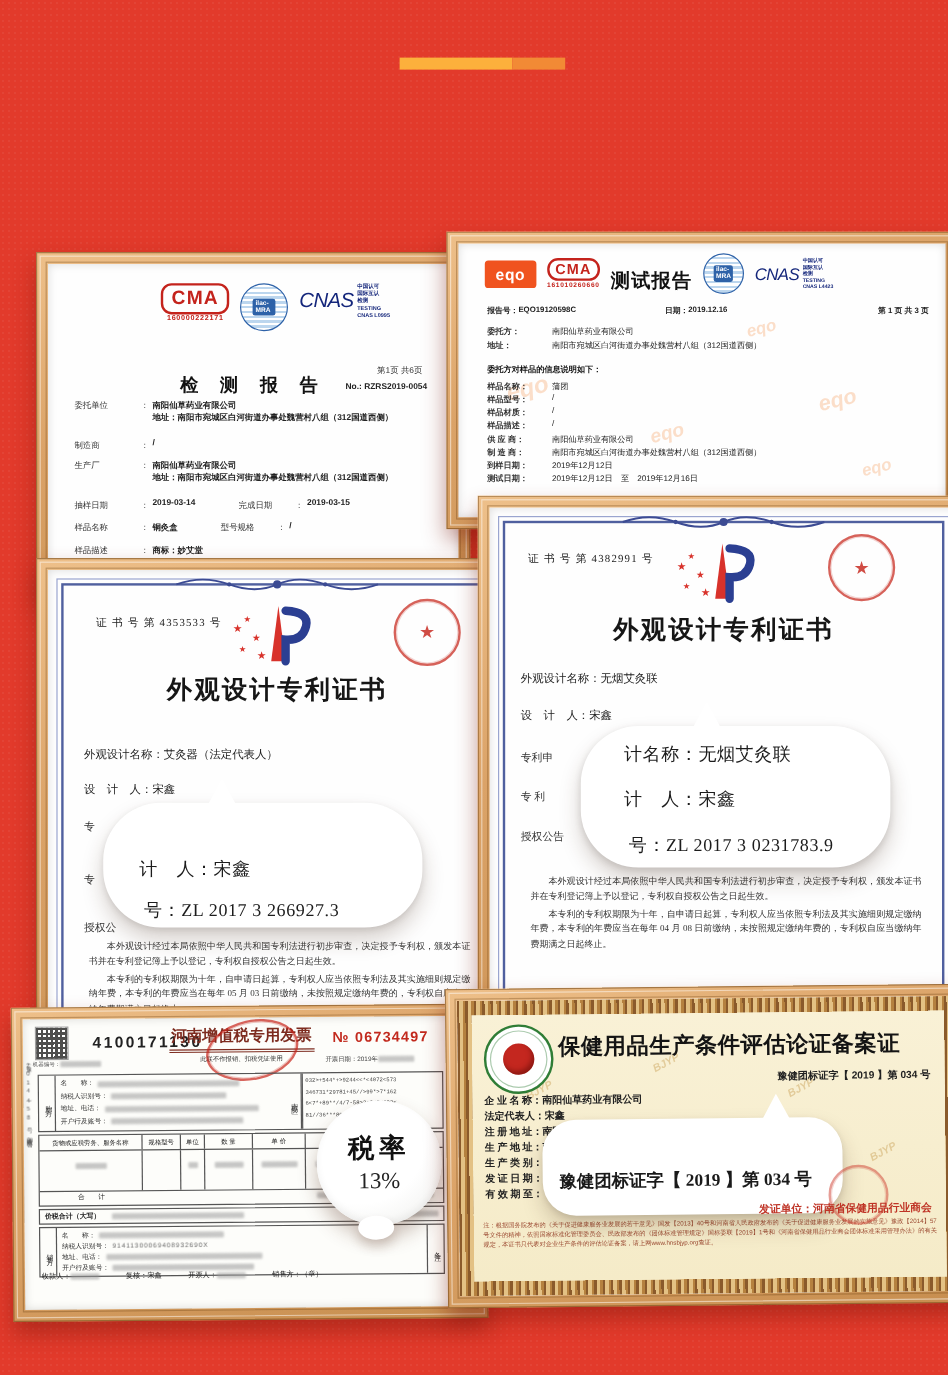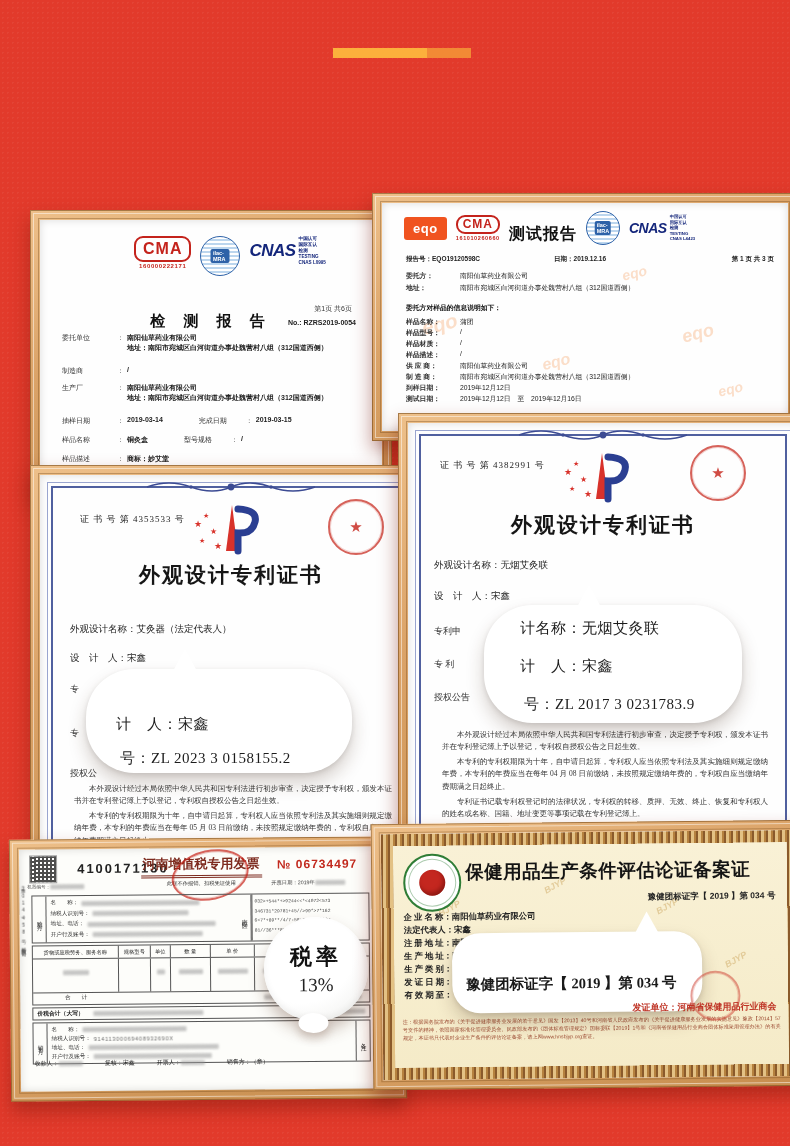--- a/index.html
+++ b/index.html
@@ -34,21 +34,21 @@
   .a-logos{position:absolute;left:94px;top:16px;display:flex;align-items:flex-start;gap:9px;}
   .cma{display:flex;flex-direction:column;align-items:center;}
   .cma-box{border:2.5px solid #c4231c;border-radius:9px;color:#c4231c;font-weight:900;
     font-size:16px;line-height:20px;padding:1px 7px;letter-spacing:1px;}
   .cma-num{color:#c4231c;font-size:6px;font-weight:700;letter-spacing:.6px;margin-top:1px;}
   .ilac{width:38px;height:38px;border-radius:50%;border:1.5px solid #2e62a8;position:relative;flex:none;
     background:repeating-linear-gradient(180deg,#ffffff 0 2px,#bcd6ee 2px 4px);}
   .ilac span{position:absolute;left:50%;top:50%;transform:translate(-50%,-50%);
     background:#2e62a8;color:#fff;font-size:5.5px;font-weight:700;padding:1px 2px;border-radius:2px;}
   .cnas{display:flex;align-items:center;gap:3px;}
-  .cnas-word{font-weight:700;font-style:italic;font-size:17px;color:#14267b;letter-spacing:-.5px;}
+  .cnas-word{font-weight:400;font-style:italic;font-size:17px;color:#14267b;letter-spacing:-.5px;}
   .cnas-desc{font-size:4.6px;font-weight:700;color:#14267b;line-height:1.3;}
   .a-page{position:absolute;right:30px;top:84px;font-size:7px;color:#333;}
   .a-title{position:absolute;left:0;right:0;top:92px;text-align:center;font-size:15px;font-weight:900;
     letter-spacing:7px;color:#111;}
   .a-no{position:absolute;right:26px;top:99px;font-size:7px;color:#222;font-weight:700;}
   .a-row{position:absolute;left:22px;right:10px;font-size:7px;color:#222;display:flex;}
   .a-lab{flex:0 0 52px;color:#333;}
   .a-col{color:#555;margin:0 3px;}
   .a-val{font-weight:600;color:#222;}
   .a-lab2{margin-left:36px;flex:0 0 44px;}
@@ -328,21 +328,21 @@
       <div class="p-line" style="left:30px;top:177px">设　计　人：宋鑫</div>
       <span class="p-part" style="left:30px;top:208px">专</span>
       <span class="p-part" style="left:30px;top:252px">专</span>
       <span class="p-part" style="left:30px;top:292px">授权公</span>
       <div class="p-body" style="top:308px">
         <p>本外观设计经过本局依照中华人民共和国专利法进行初步审查，决定授予专利权，颁发本证书并在专利登记簿上予以登记，专利权自授权公告之日起生效。</p>
         <p>本专利的专利权期限为十年，自申请日起算，专利权人应当依照专利法及其实施细则规定缴纳年费，本专利的年费应当在每年 05 月 03 日前缴纳，未按照规定缴纳年费的，专利权自应当缴纳年费期满之日起终止。</p>
       </div>
       <div class="bubble bub-c" style="left:46px;top:194px;width:266px;height:104px">
         <div class="b-big" style="left:30px;top:46px">计　人：宋鑫</div>
-        <div class="b-big" style="left:34px;top:80px">号：ZL 2023 3 0158155.2</div>
+        <div class="b-big" style="left:34px;top:80px">号：ZL 2017 3 266927.3</div>
       </div>
     </div>
   </div>
 
   <div class="frame frame-d">
     <div class="paper">
       <div class="p-border"></div>
       <svg class="p-flourish" width="180" height="18" viewBox="0 0 180 18">
         <path d="M6 9 Q 28 1 50 9 T 90 9 T 130 9 T 174 9" stroke="#3c4b93" stroke-width="1.6" fill="none"></path>
         <circle cx="90" cy="9" r="3.4" fill="#3c4b93"></circle>
@@ -362,21 +362,20 @@
       <div class="p-seal" style="left:282px;top:22px">★</div>
       <div class="p-title" style="top:88px">外观设计专利证书</div>
       <div class="p-line" style="left:26px;top:136px">外观设计名称：无烟艾灸联</div>
       <div class="p-line" style="left:26px;top:167px">设　计　人：宋鑫</div>
       <span class="p-part" style="left:26px;top:202px">专利申</span>
       <span class="p-part" style="left:26px;top:235px">专 利</span>
       <span class="p-part" style="left:26px;top:268px">授权公告</span>
       <div class="p-body" style="top:306px">
         <p>本外观设计经过本局依照中华人民共和国专利法进行初步审查，决定授予专利权，颁发本证书并在专利登记簿上予以登记，专利权自授权公告之日起生效。</p>
         <p>本专利的专利权期限为十年，自申请日起算，专利权人应当依照专利法及其实施细则规定缴纳年费，本专利的年费应当在每年 04 月 08 日前缴纳，未按照规定缴纳年费的，专利权自应当缴纳年费期满之日起终止。</p>
-        <p>专利证书记载专利权登记时的法律状况，专利权的转移、质押、无效、终止、恢复和专利权人的姓名或名称、国籍、地址变更等事项记载在专利登记簿上。</p>
       </div>
       <div class="bubble bub-d" style="left:76px;top:182px;width:258px;height:118px">
         <div class="b-big" style="left:36px;top:14px">计名称：无烟艾灸联</div>
         <div class="b-big" style="left:36px;top:52px">计　人：宋鑫</div>
         <div class="b-big" style="left:40px;top:90px">号：ZL 2017 3 0231783.9</div>
       </div>
     </div>
   </div>
 
   <div class="frame frame-e">

